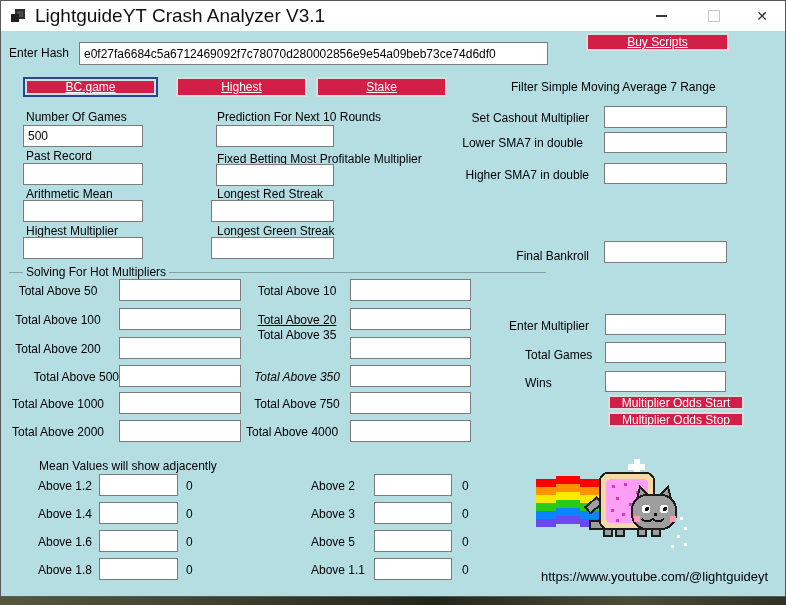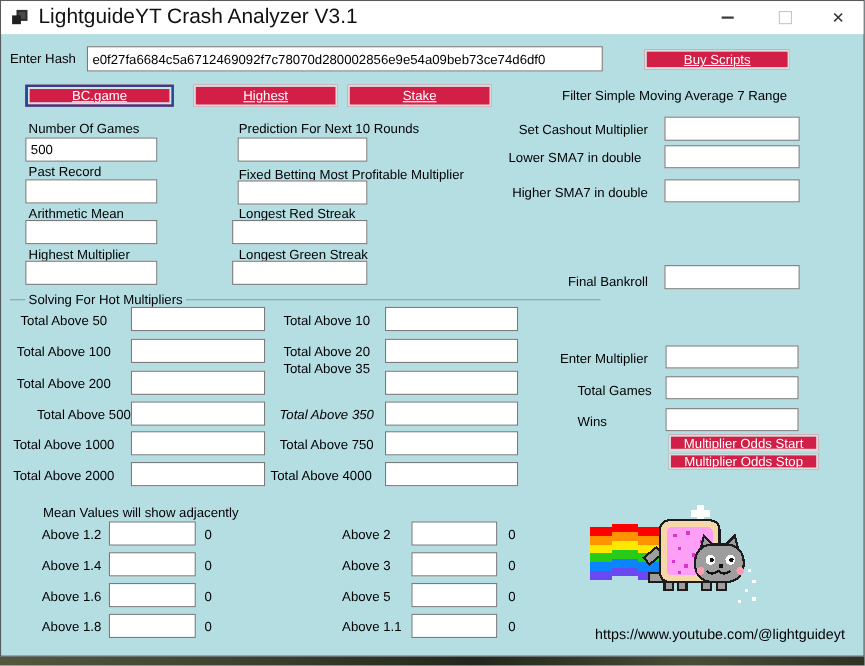--- a/index.html
+++ b/index.html
@@ -57,21 +57,21 @@
     <button class="win-btn" style="left:690px;">
         <span class="max-glyph"></span>
       </button>
     <button class="win-btn" style="left:738px;">
         <span class="close-glyph">✕</span>
       </button>
   </div>
 
   <span class="lbl" style="left:8px;top:45px;">Enter Hash</span>
   <input class="tb" style="left: 78px; top: 41px; width: 469px; height: 23px;" value="e0f27fa6684c5a6712469092f7c78070d280002856e9e54a09beb73ce74d6df0">
-  <button class="red-btn" style="left:585px;top:44px;width:132px;height:18px;">Buy Scripts</button>
+  <button class="red-btn" style="left:585px;top:32px;width:143px;height:18px;">Buy Scripts</button>
 
   <button class="red-btn focused" style="left:22px;top:76px;width:135px;height:20px;">BC.game</button>
   <button class="red-btn" style="left:175px;top:76px;width:131px;height:20px;">Highest</button>
   <button class="red-btn" style="left:315px;top:76px;width:131px;height:20px;">Stake</button>
   <span class="lbl" style="left:510px;top:79px;">Filter Simple Moving Average 7 Range</span>
 
   <span class="lbl" style="left:25px;top:109px;">Number Of Games</span>
   <input class="tb" style="left: 22px; top: 124px; width: 120px; height: 22px;" value="500">
   <span class="lbl" style="left:25px;top:148px;">Past Record</span>
   <input class="tb" style="left: 22px; top: 162px; width: 120px; height: 22px;" value="">
@@ -101,21 +101,21 @@
   <div class="group-line" style="left:8px;top:271px;width:537px;"></div>
   <span class="group-title" style="left:22px;top:264px;">Solving For Hot Multipliers</span>
 
   <span class="lbl" style="left:6px;top:283px;width:102px;text-align:center;">Total Above 50</span>
   <input class="tb" style="left: 118px; top: 278px; width: 122px; height: 22px;" value="">
   <span class="lbl" style="left:245px;top:283px;width:102px;text-align:center;">Total Above 10</span>
   <input class="tb" style="left: 349px; top: 278px; width: 121px; height: 22px;" value="">
 
   <span class="lbl" style="left:6px;top:312px;width:102px;text-align:center;">Total Above 100</span>
   <input class="tb" style="left: 118px; top: 307px; width: 122px; height: 22px;" value="">
-  <span class="lbl" style="left:245px;top:312px;width:102px;text-align:center;">Total Above 20</span>
+  <span class="lbl" style="left:245px;top:312px;width:102px;text-align:center;text-decoration:underline;">Total Above 20</span>
   <input class="tb" style="left: 349px; top: 307px; width: 121px; height: 22px;" value="">
 
   <span class="lbl" style="left:6px;top:341px;width:102px;text-align:center;">Total Above 200</span>
   <input class="tb" style="left: 118px; top: 336px; width: 122px; height: 22px;" value="">
   <span class="lbl" style="left:245px;top:327px;width:102px;text-align:center;">Total Above 35</span>
   <input class="tb" style="left: 349px; top: 336px; width: 121px; height: 22px;" value="">
 
   <span class="lbl" style="left:16px;top:369px;width:102px;text-align:right;">Total Above 500</span>
   <input class="tb" style="left: 118px; top: 364px; width: 122px; height: 22px;" value="">
   <span class="lbl" style="left:245px;top:369px;width:102px;text-align:center;font-style:italic;">Total Above 350</span>

